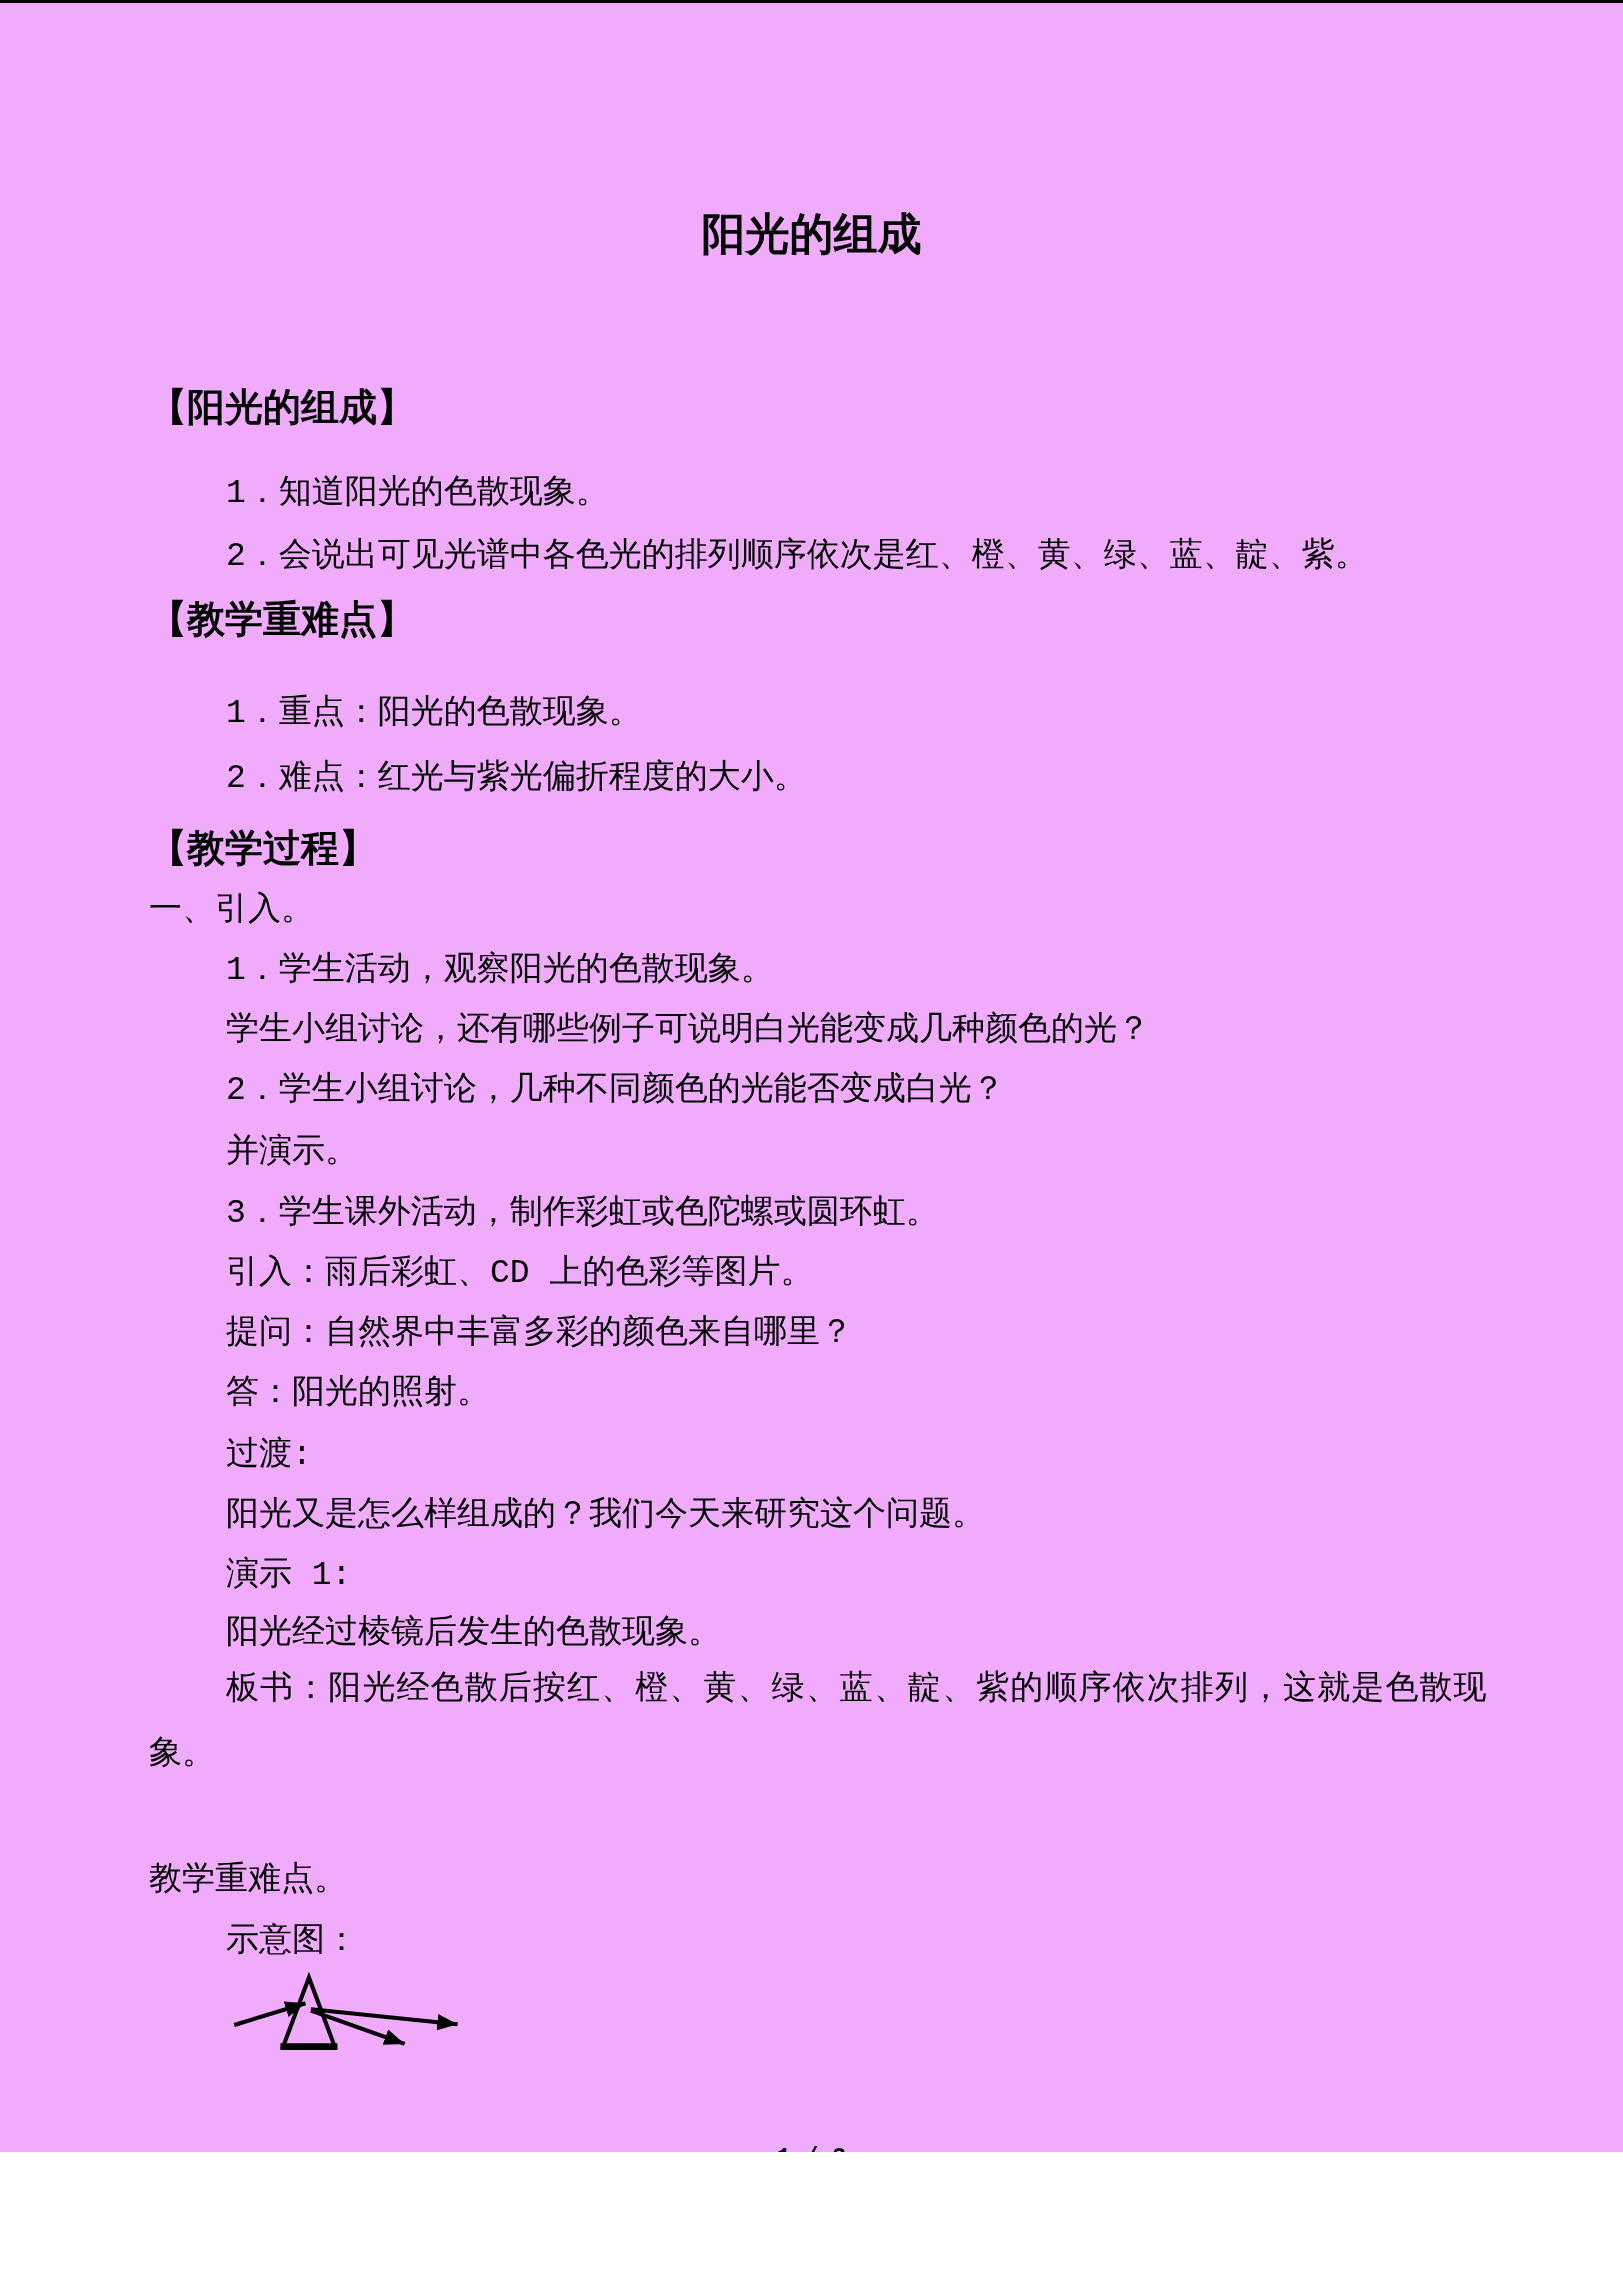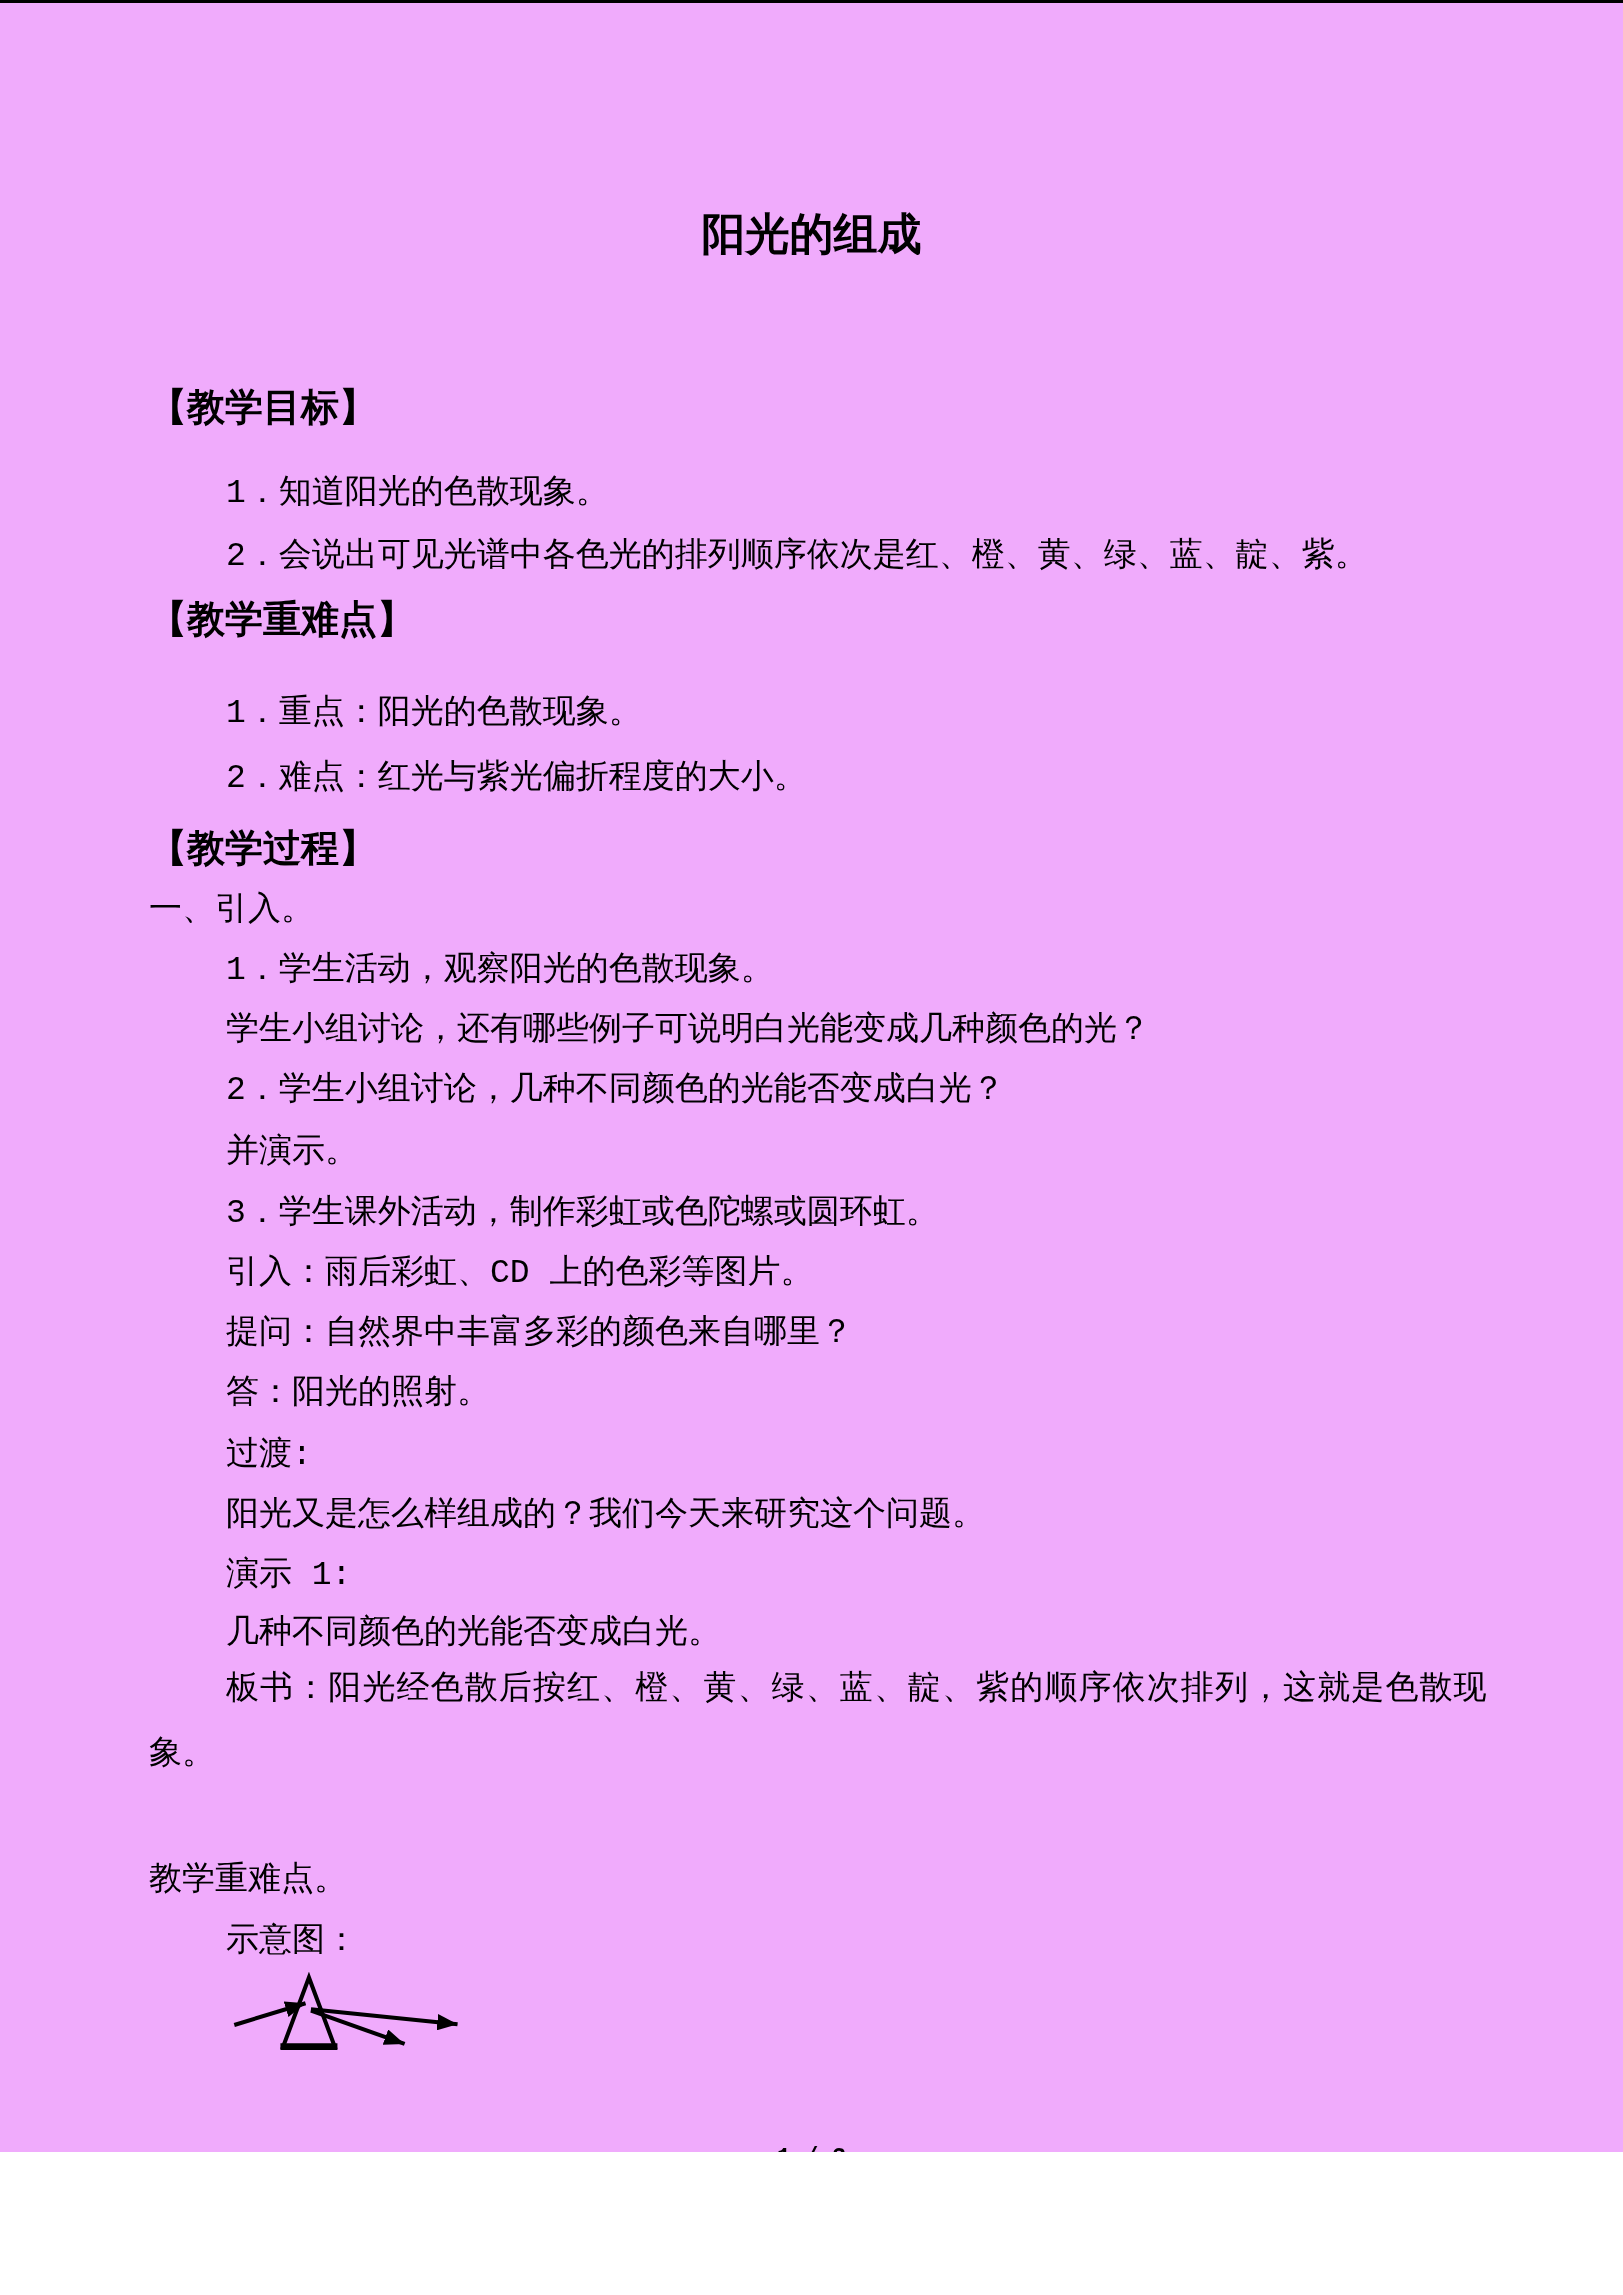--- a/index.html
+++ b/index.html
@@ -44,21 +44,21 @@
   }
 </style>
 </head>
 <body>
 
 <div class="page">
   <div class="top-edge"></div>
 
   <div class="line title" style="top:215px">阳光的组成</div>
 
-  <div class="line heading" style="top:391px">【教学目标】</div>
+  <div class="line heading" style="top:391px">【阳光的组成】</div>
   <div class="line body indent" style="top:477px">1．知道阳光的色散现象。</div>
   <div class="line body indent" style="top:540px">2．会说出可见光谱中各色光的排列顺序依次是红、橙、黄、绿、蓝、靛、紫。</div>
 
   <div class="line heading" style="top:603px">【教学重难点】</div>
   <div class="line body indent" style="top:697px">1．重点：阳光的色散现象。</div>
   <div class="line body indent" style="top:762px">2．难点：红光与紫光偏折程度的大小。</div>
 
   <div class="line heading" style="top:832px">【教学过程】</div>
   <div class="line body flush" style="top:894px">一、引入。</div>
 
@@ -66,21 +66,21 @@
   <div class="line body indent" style="top:1014px">学生小组讨论，还有哪些例子可说明白光能变成几种颜色的光？</div>
   <div class="line body indent" style="top:1074px">2．学生小组讨论，几种不同颜色的光能否变成白光？</div>
   <div class="line body indent" style="top:1136px">并演示。</div>
   <div class="line body indent" style="top:1197px">3．学生课外活动，制作彩虹或色陀螺或圆环虹。</div>
   <div class="line body indent" style="top:1257px">引入：雨后彩虹、CD 上的色彩等图片。</div>
   <div class="line body indent" style="top:1317px">提问：自然界中丰富多彩的颜色来自哪里？</div>
   <div class="line body indent" style="top:1377px">答：阳光的照射。</div>
   <div class="line body indent" style="top:1439px">过渡:</div>
   <div class="line body indent" style="top:1499px">阳光又是怎么样组成的？我们今天来研究这个问题。</div>
   <div class="line body indent" style="top:1559px">演示 1:</div>
-  <div class="line body indent" style="top:1617px">几种不同颜色的光能否变成白光。</div>
+  <div class="line body indent" style="top:1617px">阳光经过棱镜后发生的色散现象。</div>
   <div class="line body indent stretch" style="top:1673px">板书：阳光经色散后按红、橙、黄、绿、蓝、靛、紫的顺序依次排列，这就是色散现</div>
   <div class="line body flush" style="top:1738px">象。</div>
   <div class="line body flush" style="top:1864px">教学重难点。</div>
   <div class="line body indent" style="top:1925px">示意图：</div>
 
   <div class="diagram">
     <svg viewBox="0 0 370 140" width="252" height="95" xmlns="http://www.w3.org/2000/svg">
       <defs>
         <marker id="ah" markerUnits="userSpaceOnUse" markerWidth="34" markerHeight="24" refX="30" refY="12" orient="auto">
           <path d="M0,0 L30,12 L0,24 Z" fill="#000000"></path>

